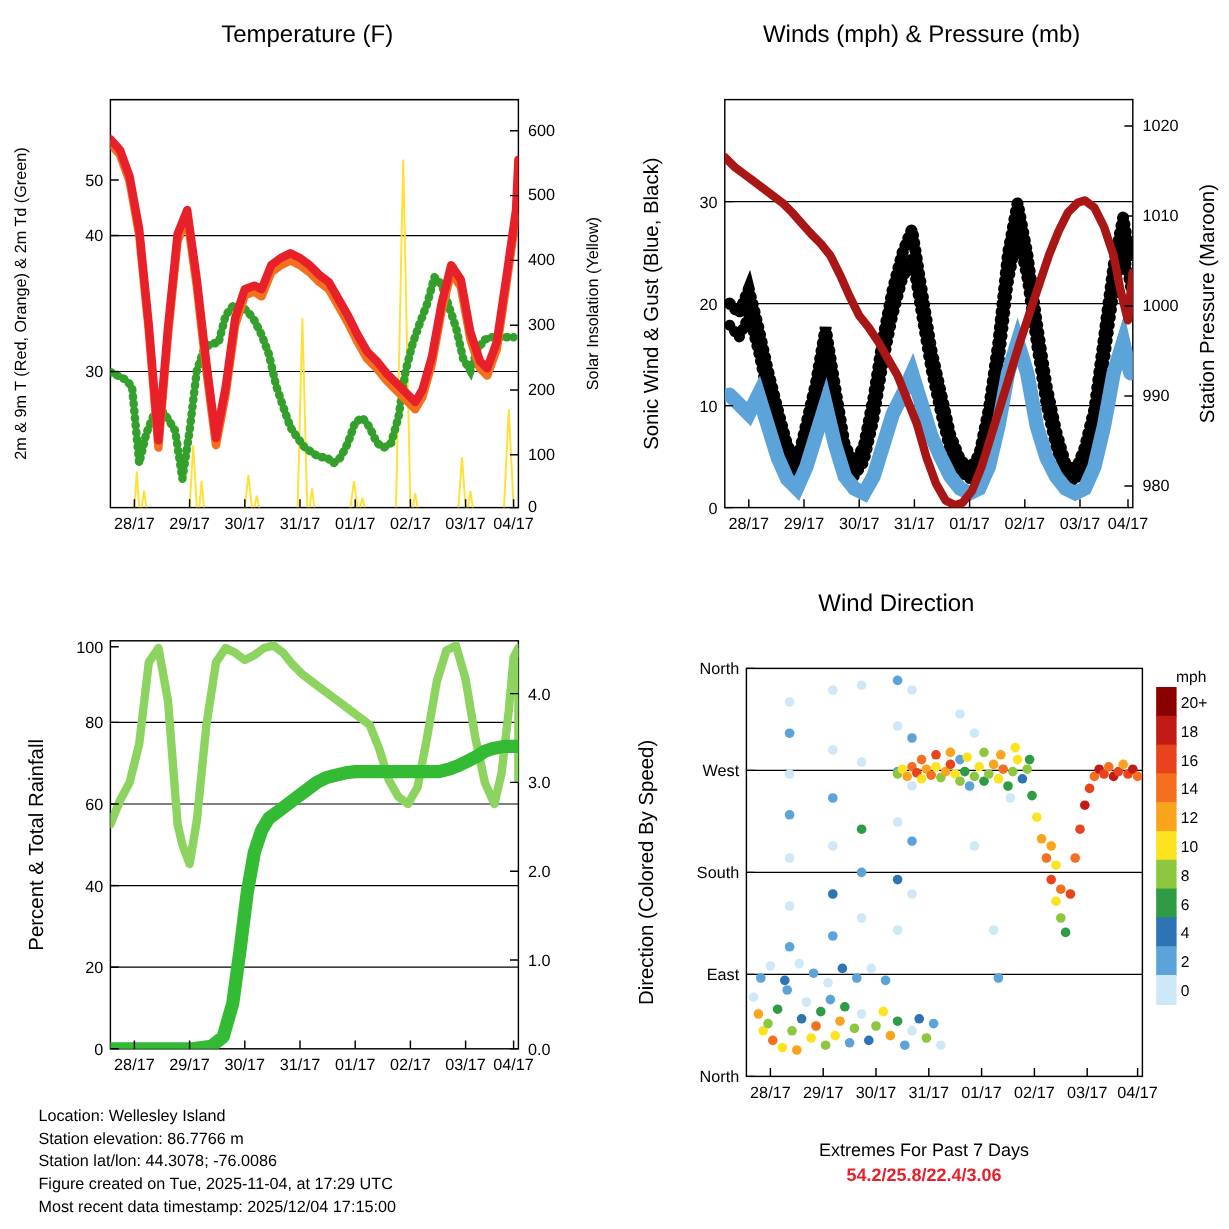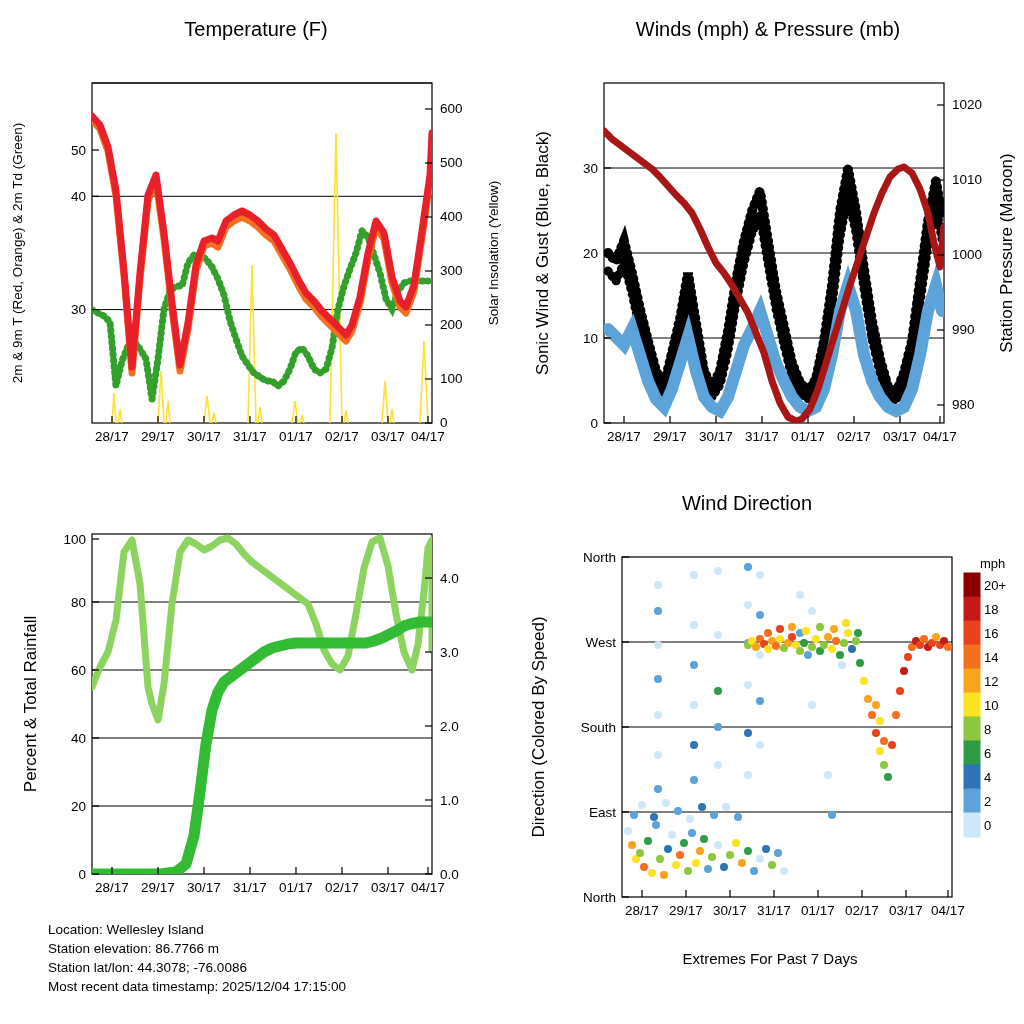--- a/index.html
+++ b/index.html
@@ -521,24 +521,26 @@
           <text x="472" y="219">8</text>
           <text x="472" y="243">6</text>
           <text x="472" y="267">4</text>
           <text x="472" y="291">2</text>
           <text x="472" y="315">0</text>
         </g>
       </g>
     </svg>
   </div>
 
-  <div class="footer" style="left:32px;top:920px;margin-left:16px;">
+  <div class="footer" style="left:32px;top:920px;">
     <div>Location: Wellesley Island</div>
     <div>Station elevation: 86.7766 m</div>
     <div>Station lat/lon: 44.3078; -76.0086</div>
+    <div>Figure created on Tue, 2025-11-04, at 17:29 UTC</div>
     <div>Most recent data timestamp: 2025/12/04 17:15:00</div>
   </div>
 
   <div class="extremes" style="left:560px;top:948px;width:420px;">
     <div>Extremes For Past 7 Days</div>
+    <div class="vals">54.2/25.8/22.4/3.06</div>
   </div>
 
 </div>
 
 </body></html>

